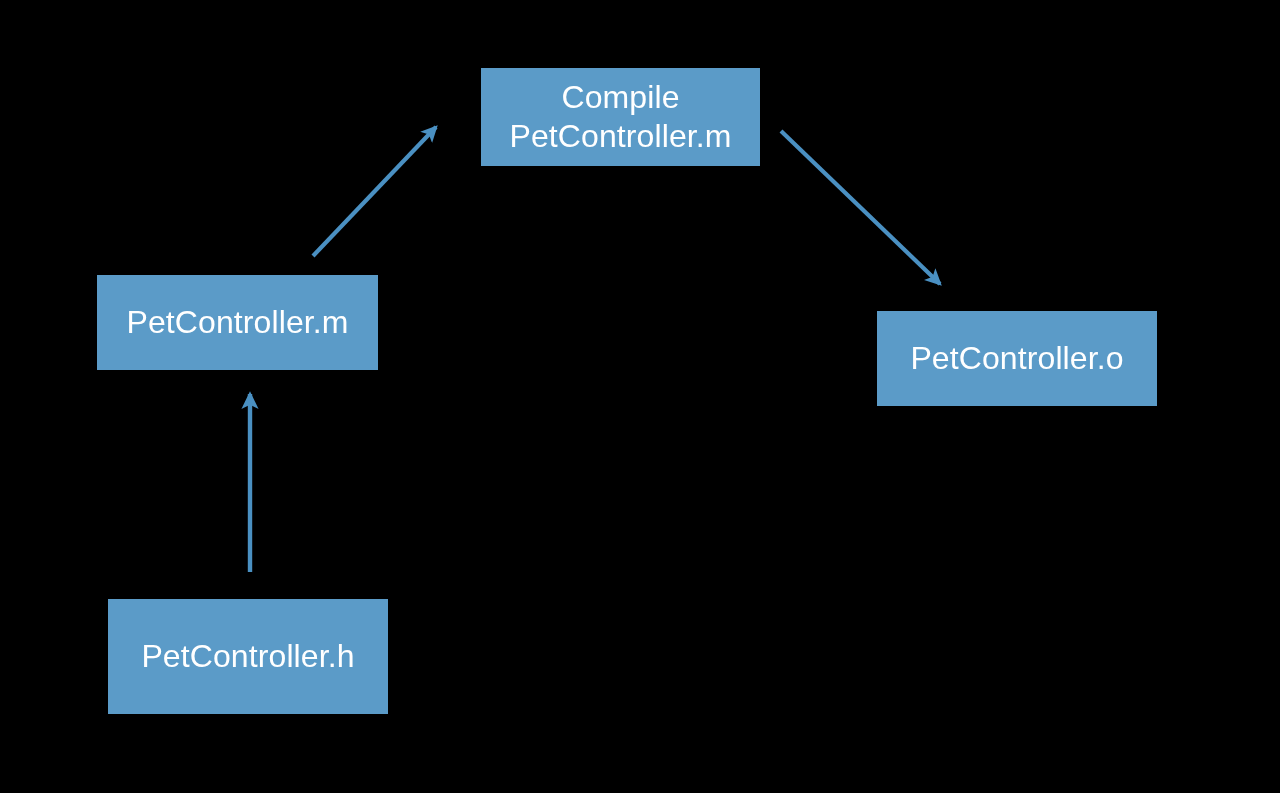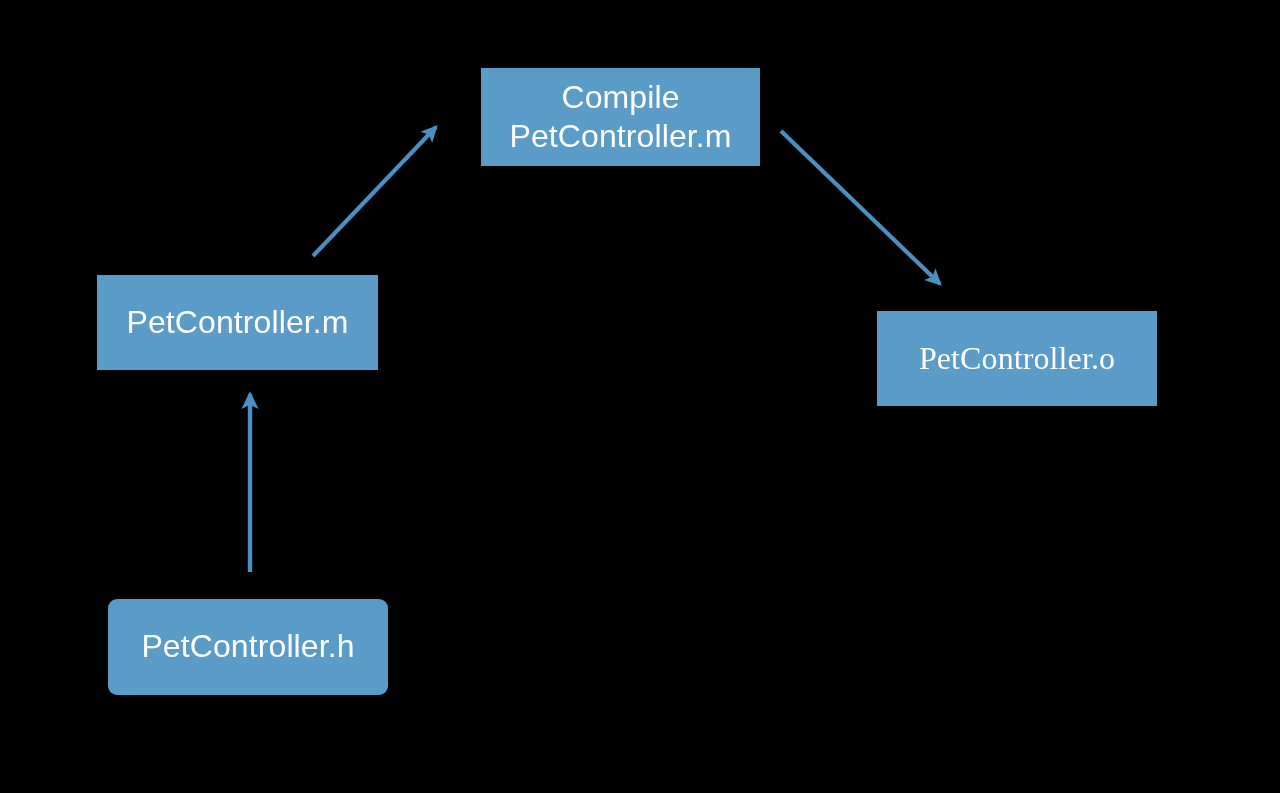--- a/index.html
+++ b/index.html
@@ -84,17 +84,17 @@
     <line x1="781" y1="131" x2="940" y2="284" stroke="#4A90C2" stroke-width="4.2" stroke-linecap="butt" marker-end="url(#arrowhead)"></line>
 
     <line x1="250" y1="572" x2="250" y2="394" stroke="#4A90C2" stroke-width="4.4" stroke-linecap="butt" marker-end="url(#arrowhead)"></line>
   </svg>
 
   <div class="node" id="node-compile" style="left: 481px; top: 68px; width: 279px; height: 98px; background: rgb(91, 155, 200); color: rgb(255, 255, 255);">Compile
 PetController.m</div>
 
   <div class="node" id="node-source-m" style="left: 97px; top: 275px; width: 281px; height: 95px; background: rgb(91, 155, 200); color: rgb(255, 255, 255);">PetController.m</div>
 
-  <div class="node" id="node-object-o" style="left: 877px; top: 311px; width: 280px; height: 95px; background: rgb(91, 155, 200); color: rgb(255, 255, 255); font-family: Liberation Serif, serif;">PetController.o</div>
+  <div class="node" id="node-object-o" style="left: 877px; top: 311px; width: 280px; height: 95px; background: rgb(91, 155, 200); color: rgb(255, 255, 255);">PetController.o</div>
 
-  <div class="node" id="node-header-h" style="left: 108px; top: 599px; width: 280px; height: 96px; background: rgb(91, 155, 200); color: rgb(255, 255, 255); border-radius: 9px;">PetController.h</div>
+  <div class="node" id="node-header-h" style="left: 108px; top: 599px; width: 280px; height: 115px; background: rgb(91, 155, 200); color: rgb(255, 255, 255);">PetController.h</div>
 
 </div>
 
 </body></html>

